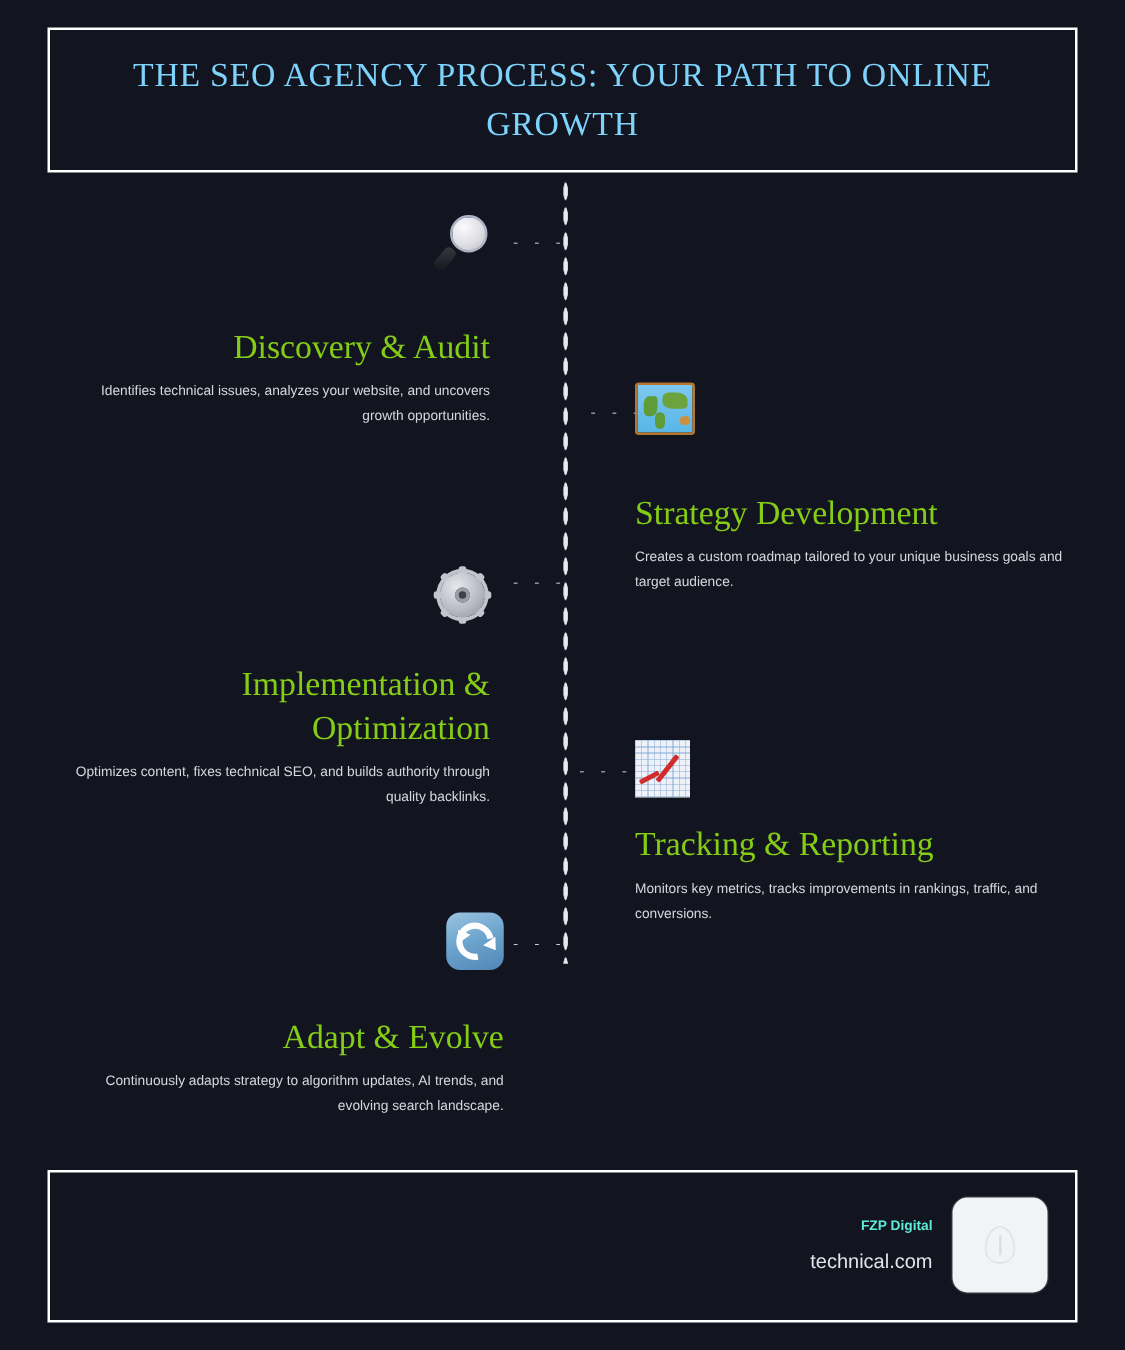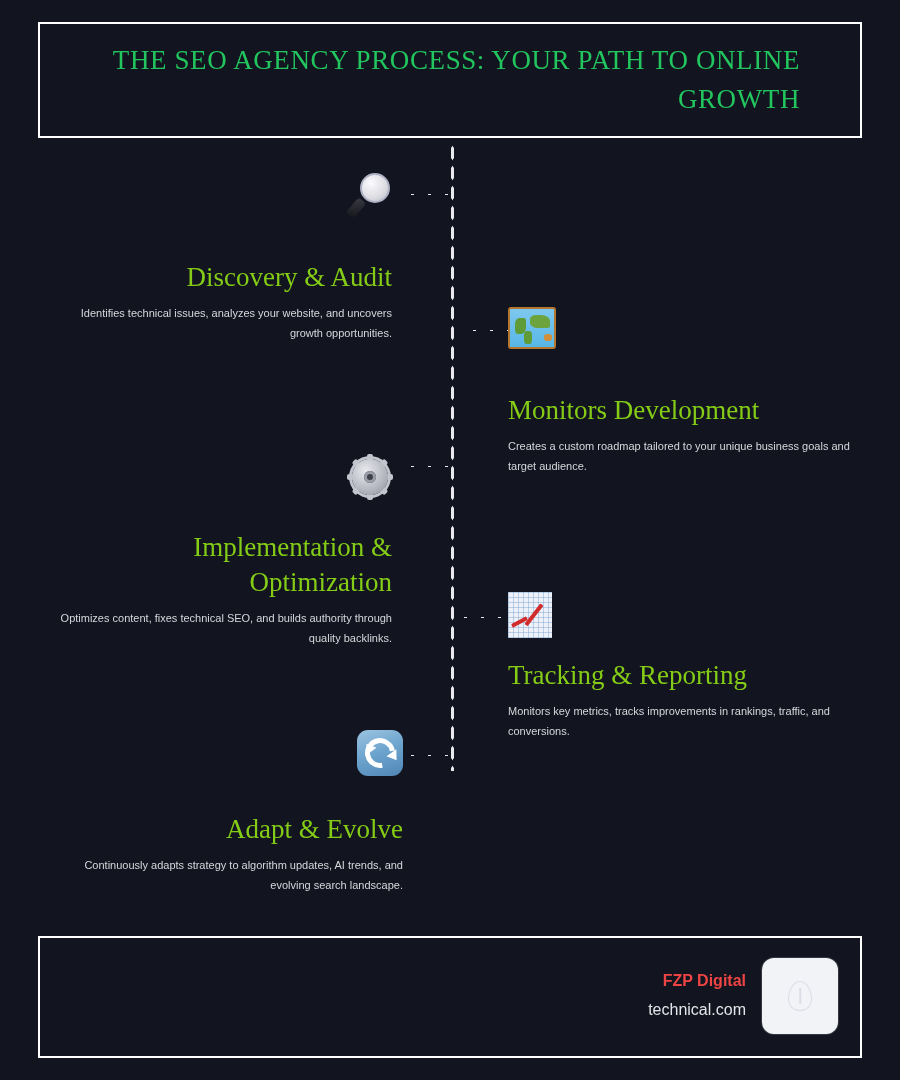--- a/index.html
+++ b/index.html
@@ -31,25 +31,25 @@
     width: 824px;
     height: 116px;
     border: 2px solid #ffffff;
     box-sizing: border-box;
     display: flex;
     align-items: center;
     justify-content: center;
   }
   .title-text {
     font-family: "Liberation Serif", "DejaVu Serif", serif;
-    color: #22c55e;
+    color: #7dd3fc;
     font-size: 27px;
     line-height: 39px;
     letter-spacing: 0.6px;
-    text-align: right;
+    text-align: center;
     width: 700px;
     font-weight: 400;
   }
 
   
   .spine {
     position: absolute;
     left: 450px;
     top: 143px;
     width: 5px;
@@ -260,22 +260,22 @@
   .footer-inner {
     position: absolute;
     right: 22px;
     top: 20px;
     display: flex;
     align-items: center;
     gap: 16px;
   }
   .footer-text { text-align: right; }
   .brand-name {
-    color: #ef4444;
-    font-size: 16px;
+    color: #5eead4;
+    font-size: 11px;
     font-weight: bold;
     line-height: 22px;
   }
   .brand-url {
     color: #e3e4e9;
     font-size: 16px;
     line-height: 24px;
     margin-top: 6px;
   }
   .brand-logo {
@@ -329,21 +329,21 @@
     </div>
   </div>
 
   <div class="step step-right step2">
     <div class="step-icon">
       <span class="icon-wrap ico-map">
         <span class="land-a"></span><span class="land-b"></span><span class="land-c"></span><span class="land-d"></span>
       </span>
     </div>
     <div class="titleblk">
-      <p class="step-title">Monitors Development</p>
+      <p class="step-title">Strategy Development</p>
       <p class="step-desc">Creates a custom roadmap tailored to your unique business goals and target audience.</p>
     </div>
   </div>
 
   <div class="step step-left step3">
     <div class="step-icon">
       <span class="icon-wrap ico-gear">
         <span class="tooth t1"></span><span class="tooth t2"></span>
         <span class="tooth t3"></span><span class="tooth t4"></span>
         <span class="gbody"></span><span class="ghole"></span>

